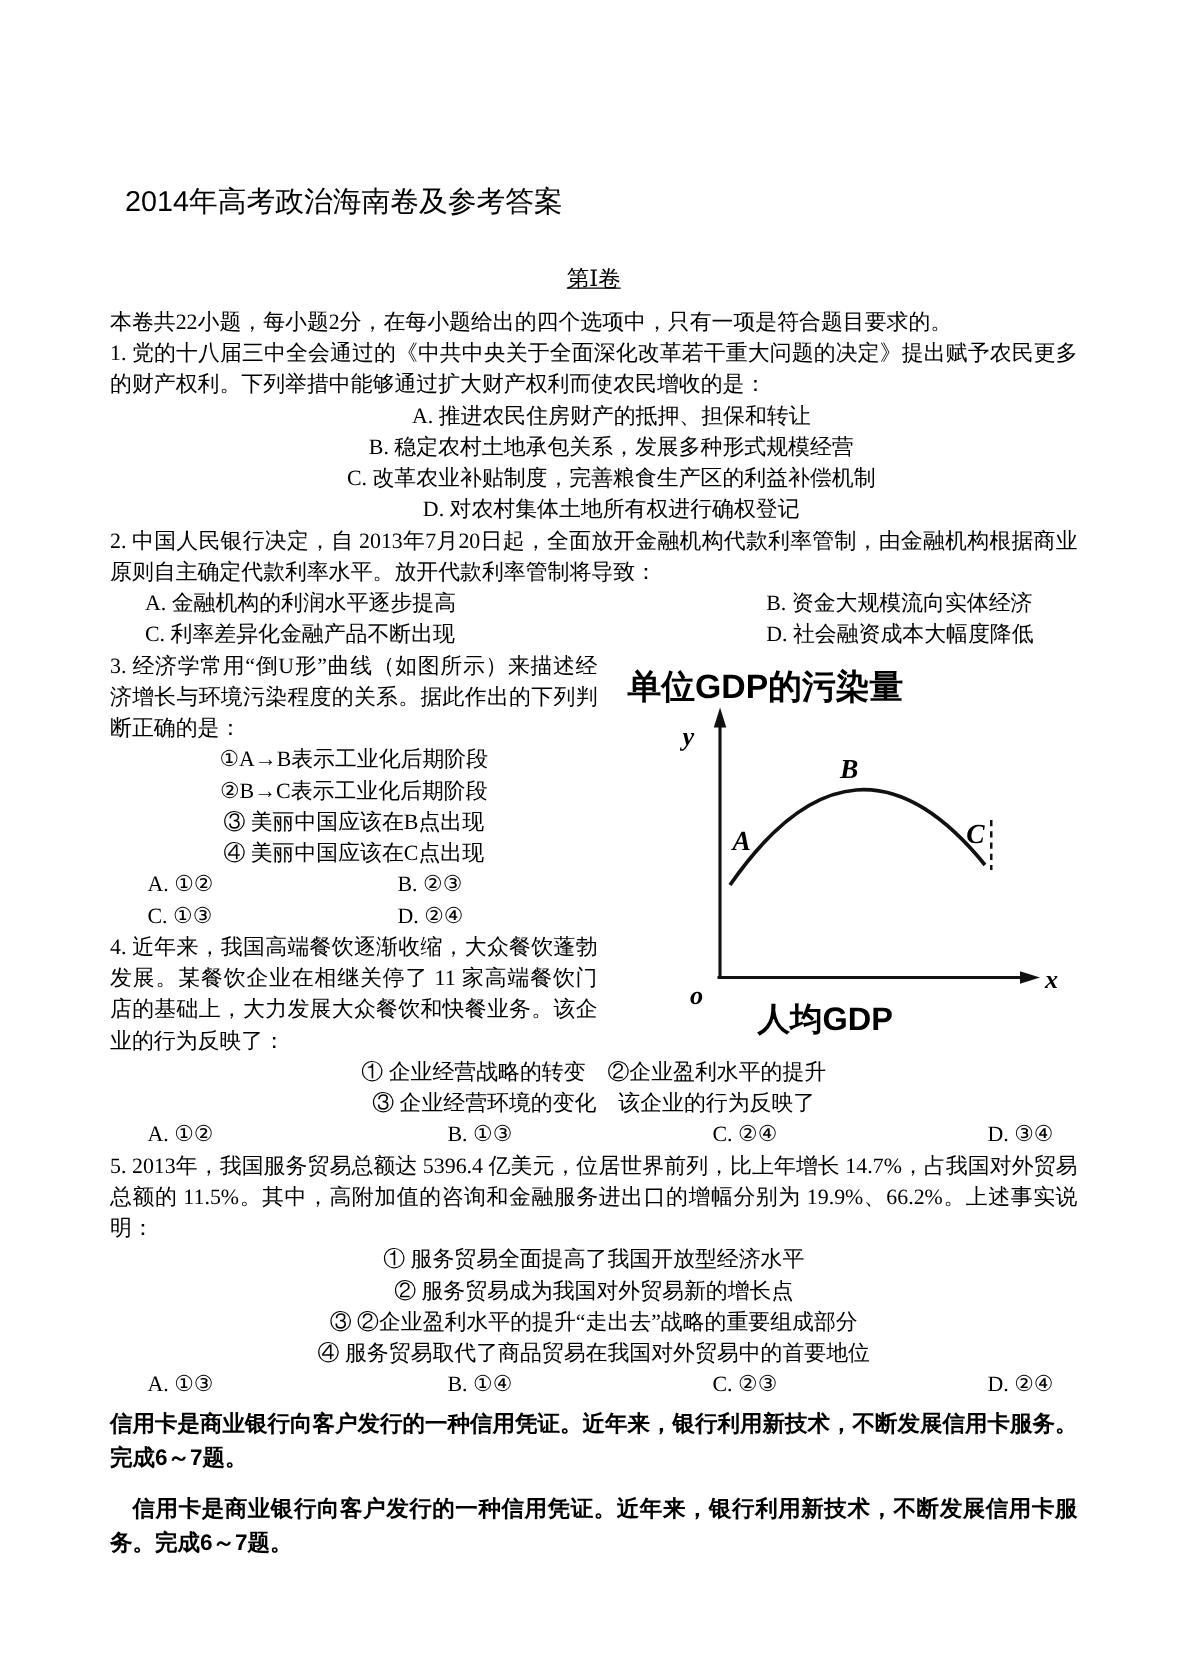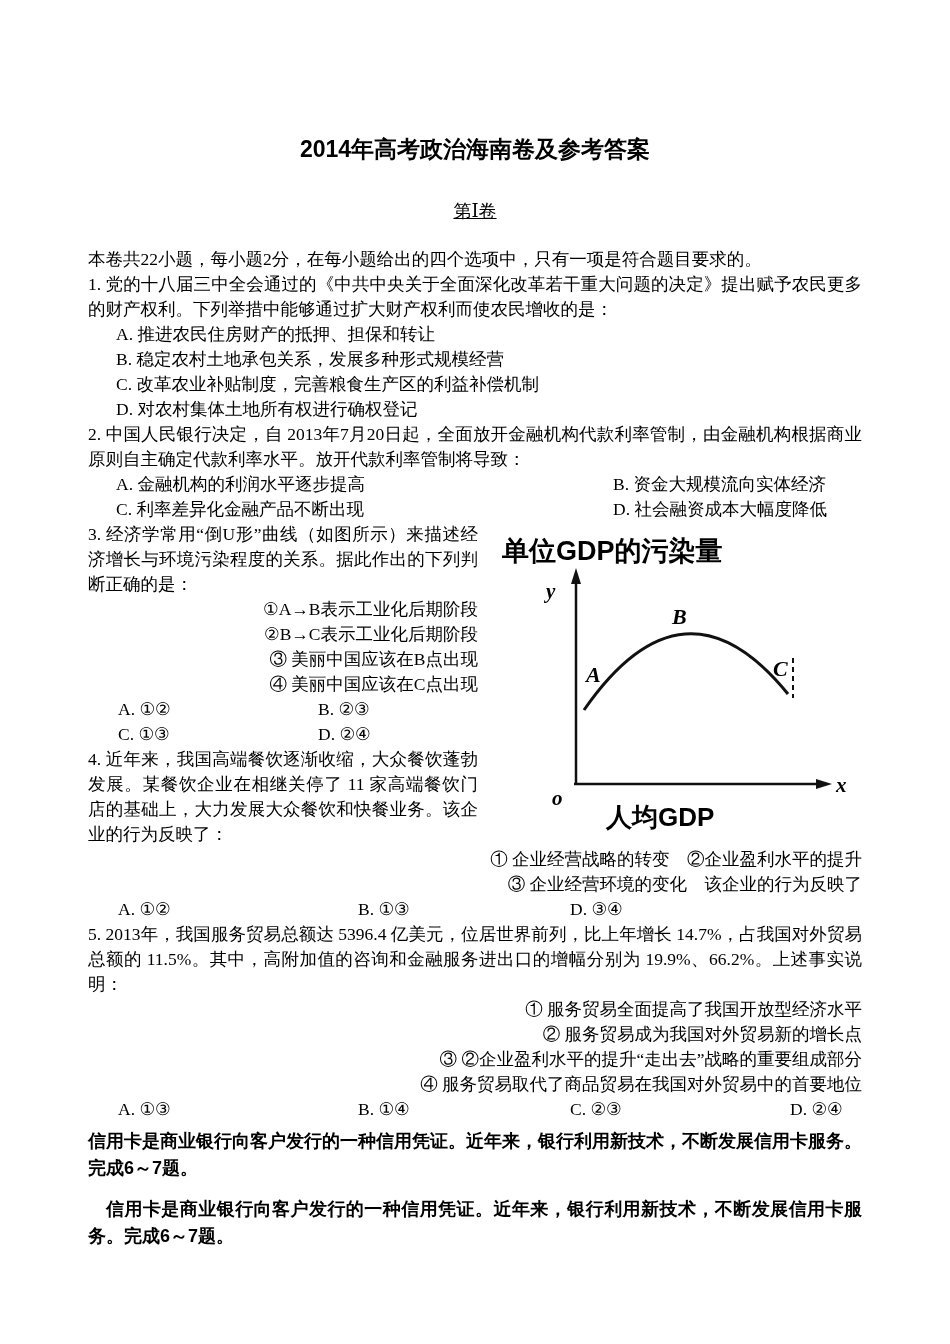--- a/index.html
+++ b/index.html
@@ -1,24 +1,24 @@
 <!DOCTYPE html>
 <html><head>
 <meta charset="utf-8">
 <style>
   html,body{margin:0;padding:0;background:#ffffff;}
   body{width:950px;height:1344px;overflow:hidden;color:#000;
        font-family:"Liberation Serif","DejaVu Serif",serif;}
   .page{width:774px;padding:134px 88px 20px 88px;}
-  .title{margin:0;text-align:center;font-size:23px;font-weight:bold;
+  .title{margin:12px;font-size:23px;font-weight:normal;
          font-family:"Liberation Sans","DejaVu Sans",sans-serif;}
-  .section{margin:34px 0 24px 0;text-align:center;font-size:18px;font-weight:normal;text-decoration:underline;}
+  .section{margin:34px 0 10px 0;text-align:center;font-size:18px;font-weight:normal;text-decoration:underline;}
   p{margin:0;font-size:17.5px;line-height:25px;text-align:justify;}
-  .opt{padding-left:28px;text-align:left;}
-  .item{text-align:right;}
+  .opt{padding-left:28px;text-align:center;}
+  .item{text-align:center;}
   .opt2row{display:flex;font-size:17.5px;line-height:25px;}
   .opt2row span:first-child{width:525px;padding-left:28px;box-sizing:border-box;}
   .q3ans{display:flex;padding-left:30px;font-size:17.5px;line-height:25px;}
   .q3ans span:first-child{width:200px;}
   .ansrow{display:flex;padding-left:30px;font-size:17.5px;line-height:25px;clear:both;}
   .ansrow span:nth-child(1){width:240px;}
   .ansrow span:nth-child(2){width:212px;}
   .ansrow span:nth-child(3){width:220px;}
   .q34 .chartfig{float:right;margin:0 0 6px 10px;width:374px;height:312px;padding:0;}
   figure{margin:0;text-align:right;}
@@ -99,20 +99,21 @@
       <span>C. ①③</span>
       <span>D. ②④</span>
     </div>
 
     <p class="stem">4. 近年来，我国高端餐饮逐渐收缩，大众餐饮蓬勃发展。某餐饮企业在相继关停了 11 家高端餐饮门店的基础上，大力发展大众餐饮和快餐业务。该企业的行为反映了：</p>
     <p class="item">① 企业经营战略的转变　②企业盈利水平的提升</p>
     <p class="item">③ 企业经营环境的变化　该企业的行为反映了</p>
     <div class="ansrow">
       <span>A. ①②</span>
       <span>B. ①③</span>
+      <span>C. ②④</span>
       <span>D. ③④</span>
     </div>
   </section>
 
   <section>
     <p class="stem">5. 2013年，我国服务贸易总额达 5396.4 亿美元，位居世界前列，比上年增长 14.7%，占我国对外贸易总额的 11.5%。其中，高附加值的咨询和金融服务进出口的增幅分别为 19.9%、66.2%。上述事实说明：</p>
     <p class="item">① 服务贸易全面提高了我国开放型经济水平</p>
     <p class="item">② 服务贸易成为我国对外贸易新的增长点</p>
     <p class="item">③ ②企业盈利水平的提升“走出去”战略的重要组成部分</p>
     <p class="item">④ 服务贸易取代了商品贸易在我国对外贸易中的首要地位</p>

